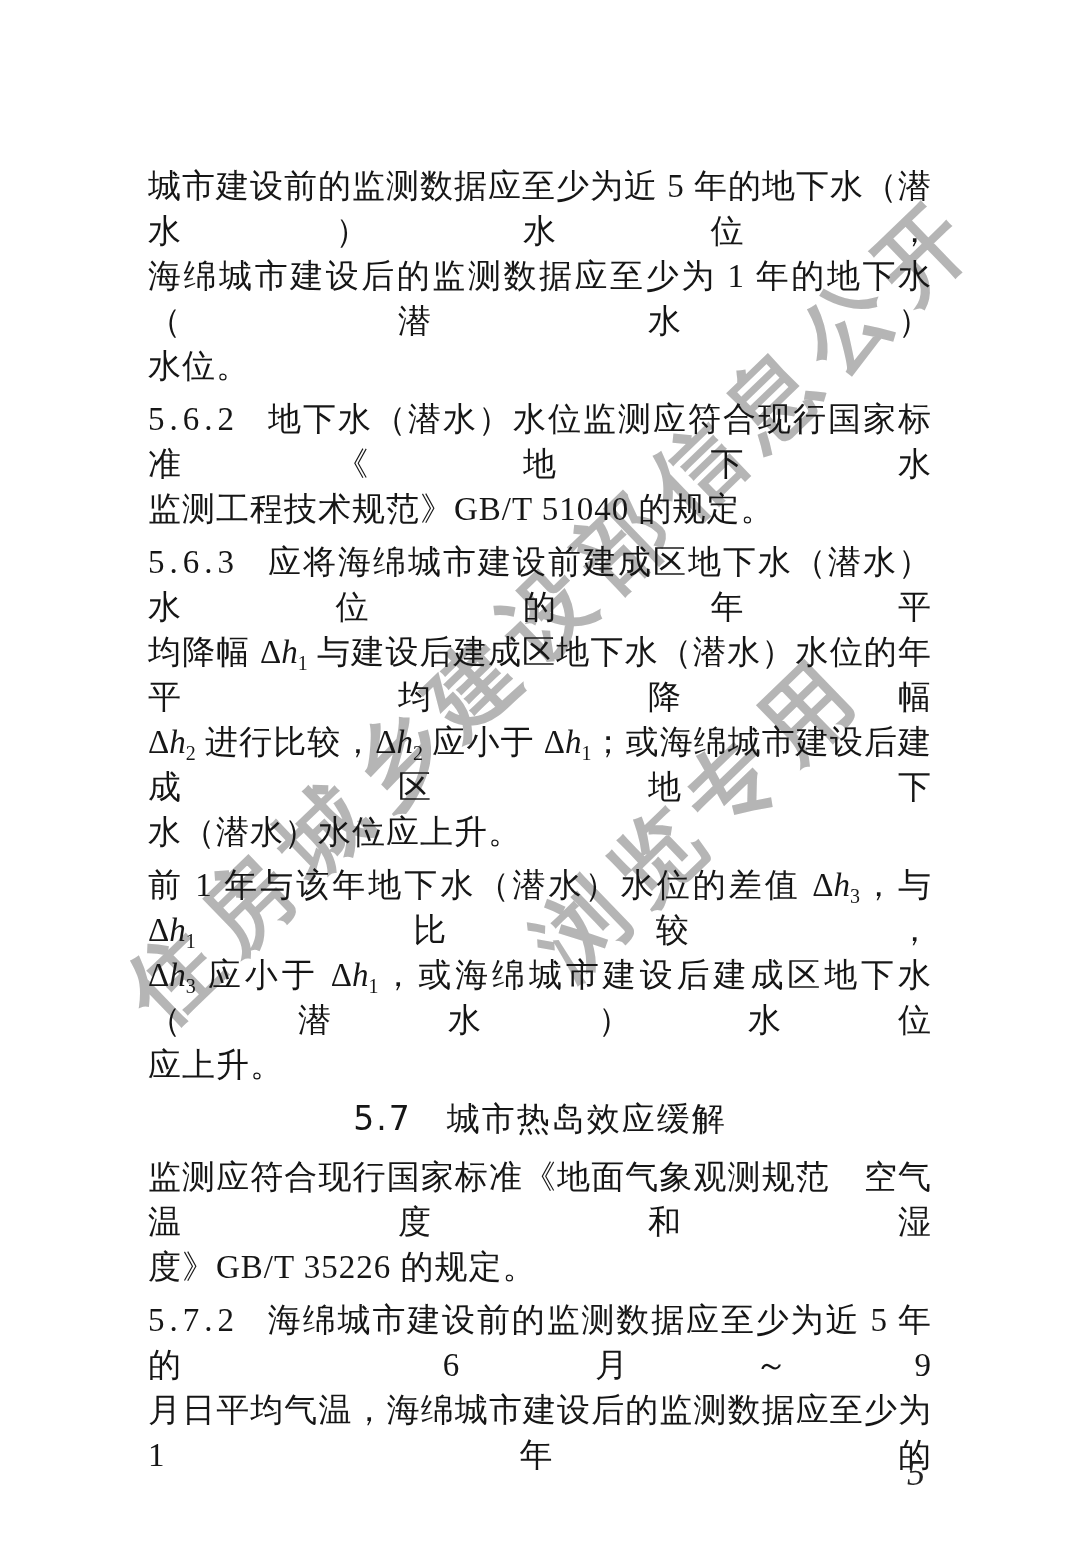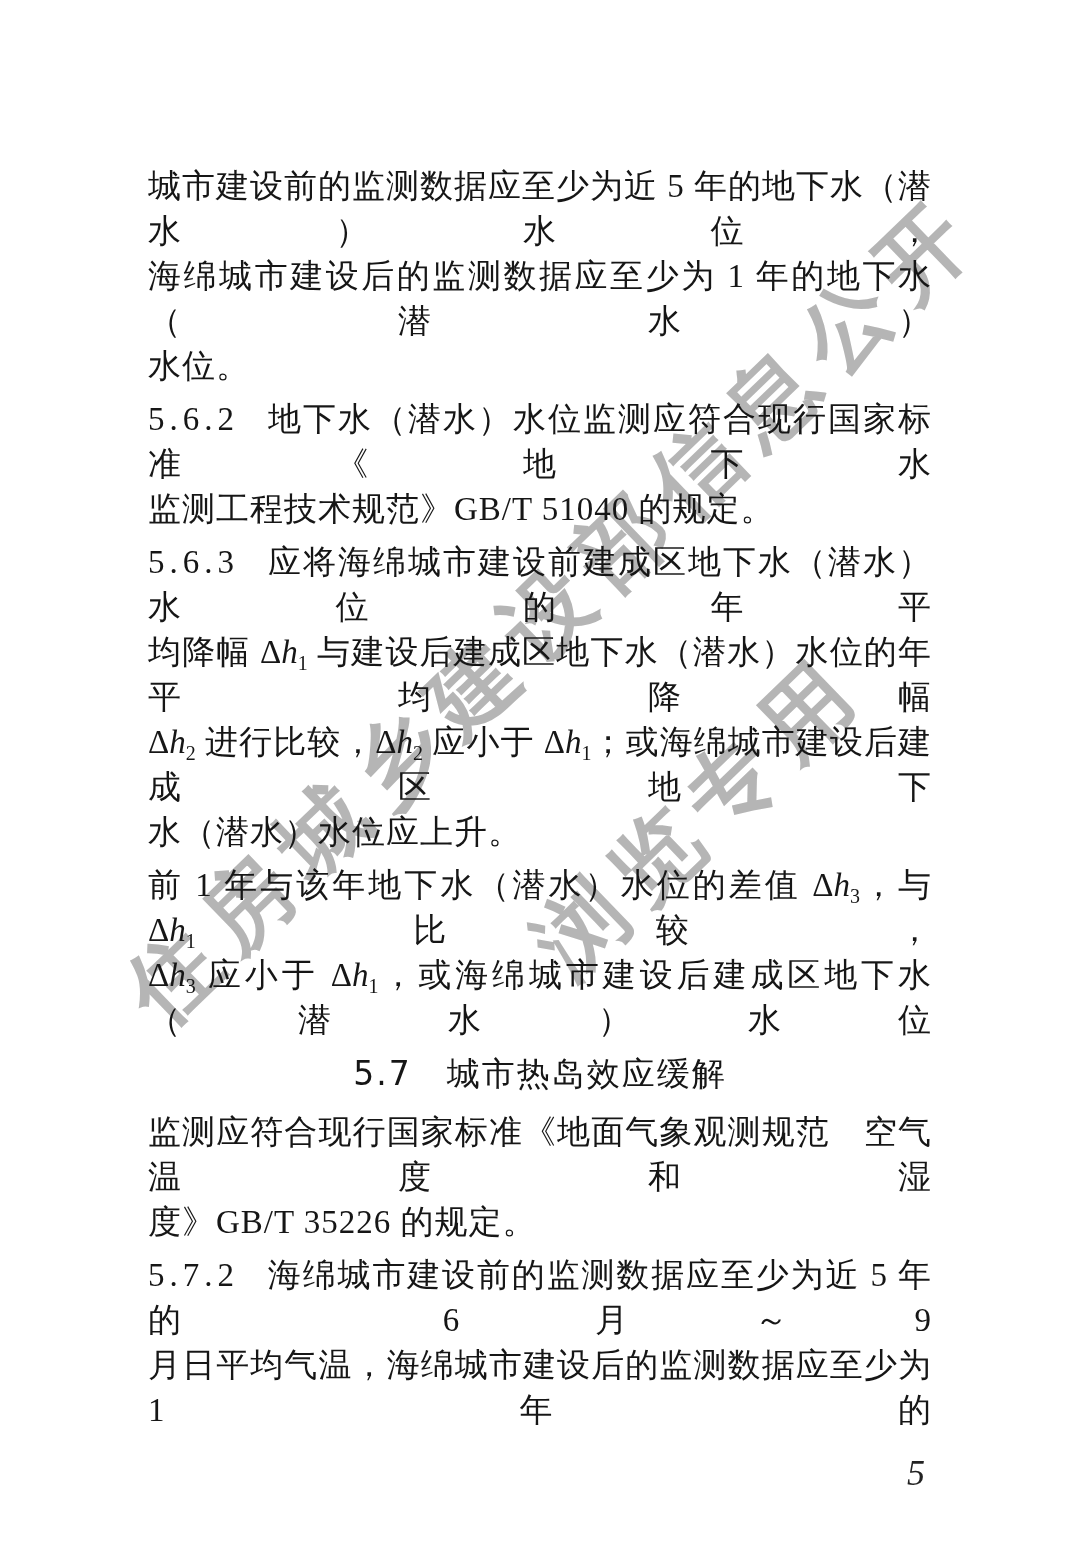--- a/index.html
+++ b/index.html
@@ -104,20 +104,21 @@
       </div>
       <div class="para body">
         <div class="line"><span class="num">5.6.3</span>应将海绵城市建设前建成区地下水（潜水）水位的年平</div>
         <div class="line">均降幅 <span class="math">Δ<i>h</i><sub>1</sub></span> 与建设后建成区地下水（潜水）水位的年平均降幅</div>
         <div class="line"><span class="math">Δ<i>h</i><sub>2</sub></span> 进行比较，<span class="math">Δ<i>h</i><sub>2</sub></span> 应小于 <span class="math">Δ<i>h</i><sub>1</sub></span>；或海绵城市建设后建成区地下</div>
         <div class="line last">水（潜水）水位应上升。</div>
       </div>
       <div class="para body">
         <div class="line">前 1 年与该年地下水（潜水）水位的差值 <span class="math">Δ<i>h</i><sub>3</sub></span>，与 <span class="math">Δ<i>h</i><sub>1</sub></span> 比较，</div>
         <div class="line"><span class="math">Δ<i>h</i><sub>3</sub></span> 应小于 <span class="math">Δ<i>h</i><sub>1</sub></span>，或海绵城市建设后建成区地下水（潜水）水位</div>
+        <div class="line last">应上升。</div>
       </div>
       <div class="para heading">
         <div class="line last"><span class="num">5.7　城市热岛效应缓解</span></div>
       </div>
       <div class="para body">
         <div class="line">监测应符合现行国家标准《地面气象观测规范　空气温度和湿</div>
         <div class="line last">度》GB/T 35226 的规定。</div>
       </div>
       <div class="para body">
         <div class="line"><span class="num">5.7.2</span>海绵城市建设前的监测数据应至少为近 5 年的 6 月～9</div>

